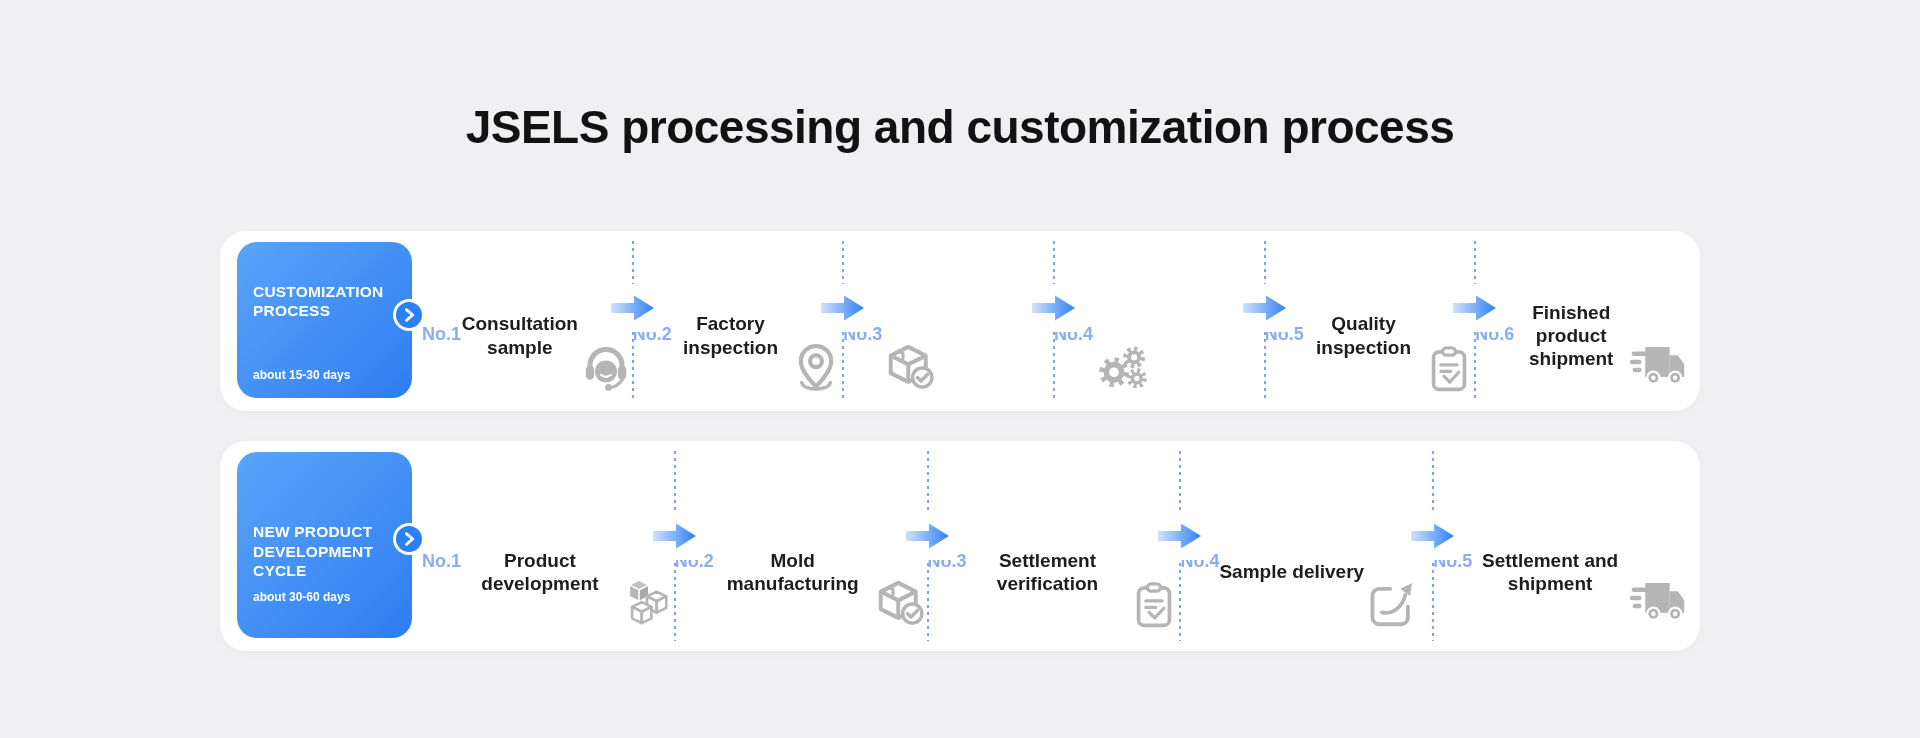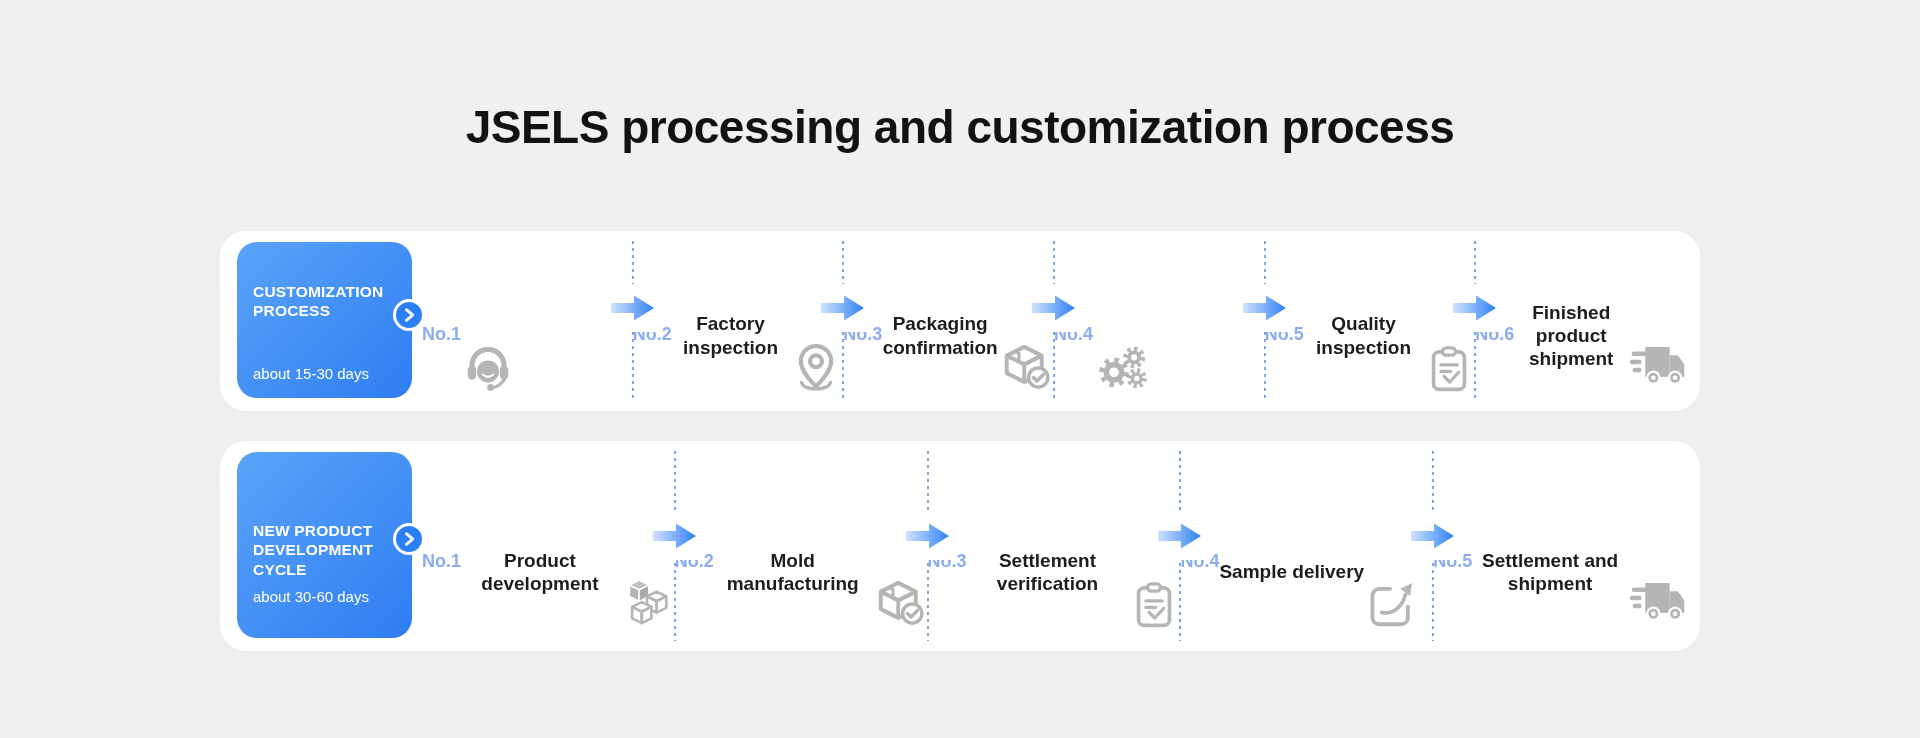--- a/index.html
+++ b/index.html
@@ -49,21 +49,21 @@
     justify-content:center;
   }
   .card-label {
     font-weight:700;
     font-size:15.5px;
     line-height:1.25;
     letter-spacing:0.2px;
   }
   .p1 .card-label { margin-top:26px; }
   .p2 .card-label { margin-top:36px; }
-  .card-days { font-size:15px; font-weight:400; }
+  .card-days { font-size:12px; font-weight:700; }
   .p1 .card-days { margin-top:auto; margin-bottom:2px; }
   .p2 .card-days { margin-top:9px; }
 
   .card-arrow {
     position:absolute;
     right:-13px;
     top:47%;
     transform:translateY(-50%);
     width:32px; height:32px;
     box-sizing:border-box;
@@ -135,20 +135,21 @@
       <div class="card-days">about 15-30 days</div>
       <div class="card-arrow">
         <svg viewBox="0 0 24 24" width="22" height="22">
           <path d="M9.2 6.2 L16 12 L9.2 17.8" fill="none" stroke="#fff" stroke-width="3.2" stroke-linecap="round" stroke-linejoin="round"></path>
         </svg>
       </div>
     </div>
     <div class="steps">
           <div class="step">
     <div class="step-no">No.1</div>
+    <div class="step-title">Consultation sample</div>
     <div class="step-icon">
               <svg viewBox="0 0 64 64" width="54" height="54">
                 <path d="M13 34 v-5 a19 19 0 0 1 38 0 v5" fill="none" stroke="#b5b5b5" stroke-width="6" stroke-linecap="round"></path>
                 <rect x="8" y="29" width="10" height="17" rx="5" fill="#b5b5b5"></rect>
                 <rect x="46" y="29" width="10" height="17" rx="5" fill="#b5b5b5"></rect>
                 <circle cx="32" cy="36" r="13" fill="#b5b5b5"></circle>
                 <path d="M26 40 q6 5 12 0" stroke="#fff" stroke-width="2.5" fill="none" stroke-linecap="round"></path>
                 <path d="M51 46 q-6 9 -15 9" fill="none" stroke="#b5b5b5" stroke-width="4" stroke-linecap="round"></path>
                 <circle cx="35" cy="55" r="4" fill="#b5b5b5"></circle>
               </svg>
@@ -188,21 +189,20 @@
             <stop offset="0" stop-color="#cfe3fd"></stop>
             <stop offset="1" stop-color="#2e80f5"></stop>
           </linearGradient>
         </defs>
         <path d="M1 9 H24 V1.5 L44 14 L24 26.5 V19 H1 z" fill="url(#arrowGrad)"></path>
       </svg>
     </div>
   </div>
           <div class="step">
     <div class="step-no">No.3</div>
-    <div class="step-title">Packaging confirmation</div>
     <div class="step-icon">
               <svg viewBox="0 0 64 64" width="56" height="56">
                 <path d="M10 19 L30 9 L50 19 V39 L30 49 L10 39 Z" fill="none" stroke="#b5b5b5" stroke-width="4.5" stroke-linejoin="round"></path>
                 <path d="M10 19 L30 29 L50 19" fill="none" stroke="#b5b5b5" stroke-width="4.5" stroke-linejoin="round"></path>
                 <path d="M30 29 V49" stroke="#b5b5b5" stroke-width="4.5"></path>
                 <path d="M20 14.5 l4 2 v6" fill="none" stroke="#b5b5b5" stroke-width="3.5" stroke-linecap="round" stroke-linejoin="round"></path>
                 <circle cx="46" cy="44" r="11" fill="#fff" stroke="#b5b5b5" stroke-width="4"></circle>
                 <path d="M40.5 44 l4 4 l7.5 -7.5" fill="none" stroke="#b5b5b5" stroke-width="4" stroke-linecap="round" stroke-linejoin="round"></path>
               </svg>
             </div>

